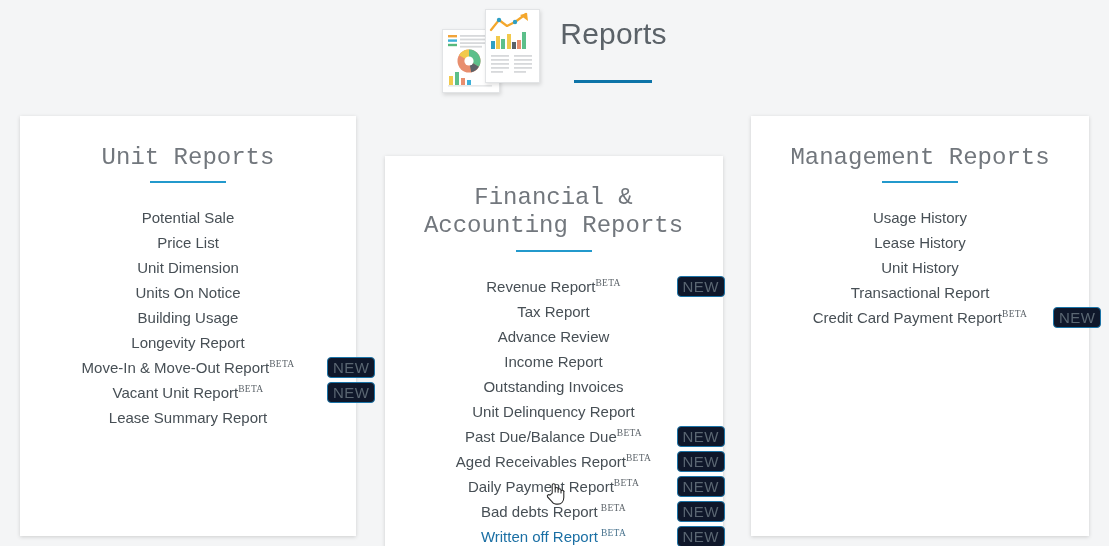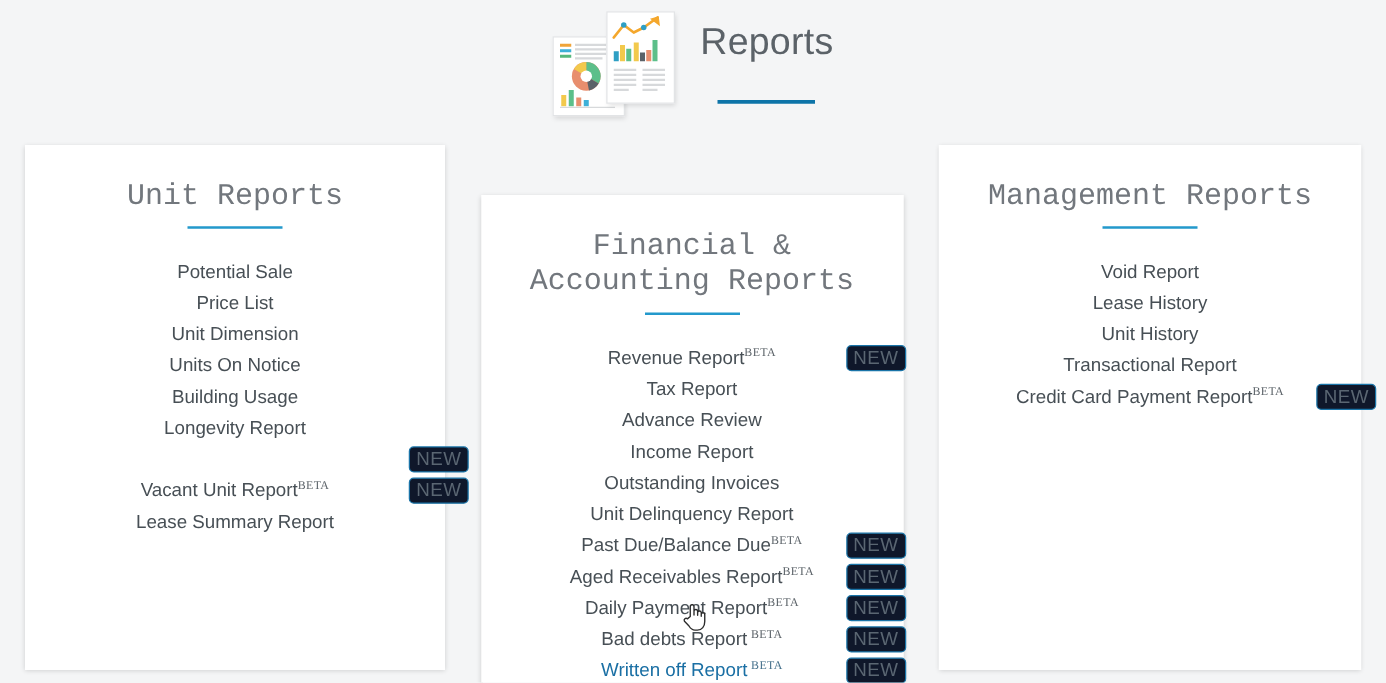--- a/index.html
+++ b/index.html
@@ -262,20 +262,21 @@
       <div class="report-row">
         <a class="report-link"><span>Units On Notice</span></a>
       </div>
       <div class="report-row">
         <a class="report-link"><span>Building Usage</span></a>
       </div>
       <div class="report-row">
         <a class="report-link"><span>Longevity Report</span></a>
       </div>
       <div class="report-row">
+        <a class="report-link"><span>Move-In &amp; Move-Out Report</span><sup class="beta">BETA</sup></a>
         <span class="new-badge badge-c1">NEW</span>
       </div>
       <div class="report-row">
         <a class="report-link"><span>Vacant Unit Report</span><sup class="beta">BETA</sup></a>
         <span class="new-badge badge-c1">NEW</span>
       </div>
       <div class="report-row">
         <a class="report-link"><span>Lease Summary Report</span></a>
       </div>
     </div>
@@ -330,21 +331,21 @@
       </div>
     </div>
   </div>
 
   <div class="card card-3">
     <div class="card-title">Management Reports</div>
     <div class="card-rule"></div>
     <div class="report-list">
 
       <div class="report-row">
-        <a class="report-link"><span>Void Report</span></a>
+        <a class="report-link"><span>Usage History</span></a>
       </div>
       <div class="report-row">
         <a class="report-link"><span>Lease History</span></a>
       </div>
       <div class="report-row">
         <a class="report-link"><span>Unit History</span></a>
       </div>
       <div class="report-row">
         <a class="report-link"><span>Transactional Report</span></a>
       </div>

